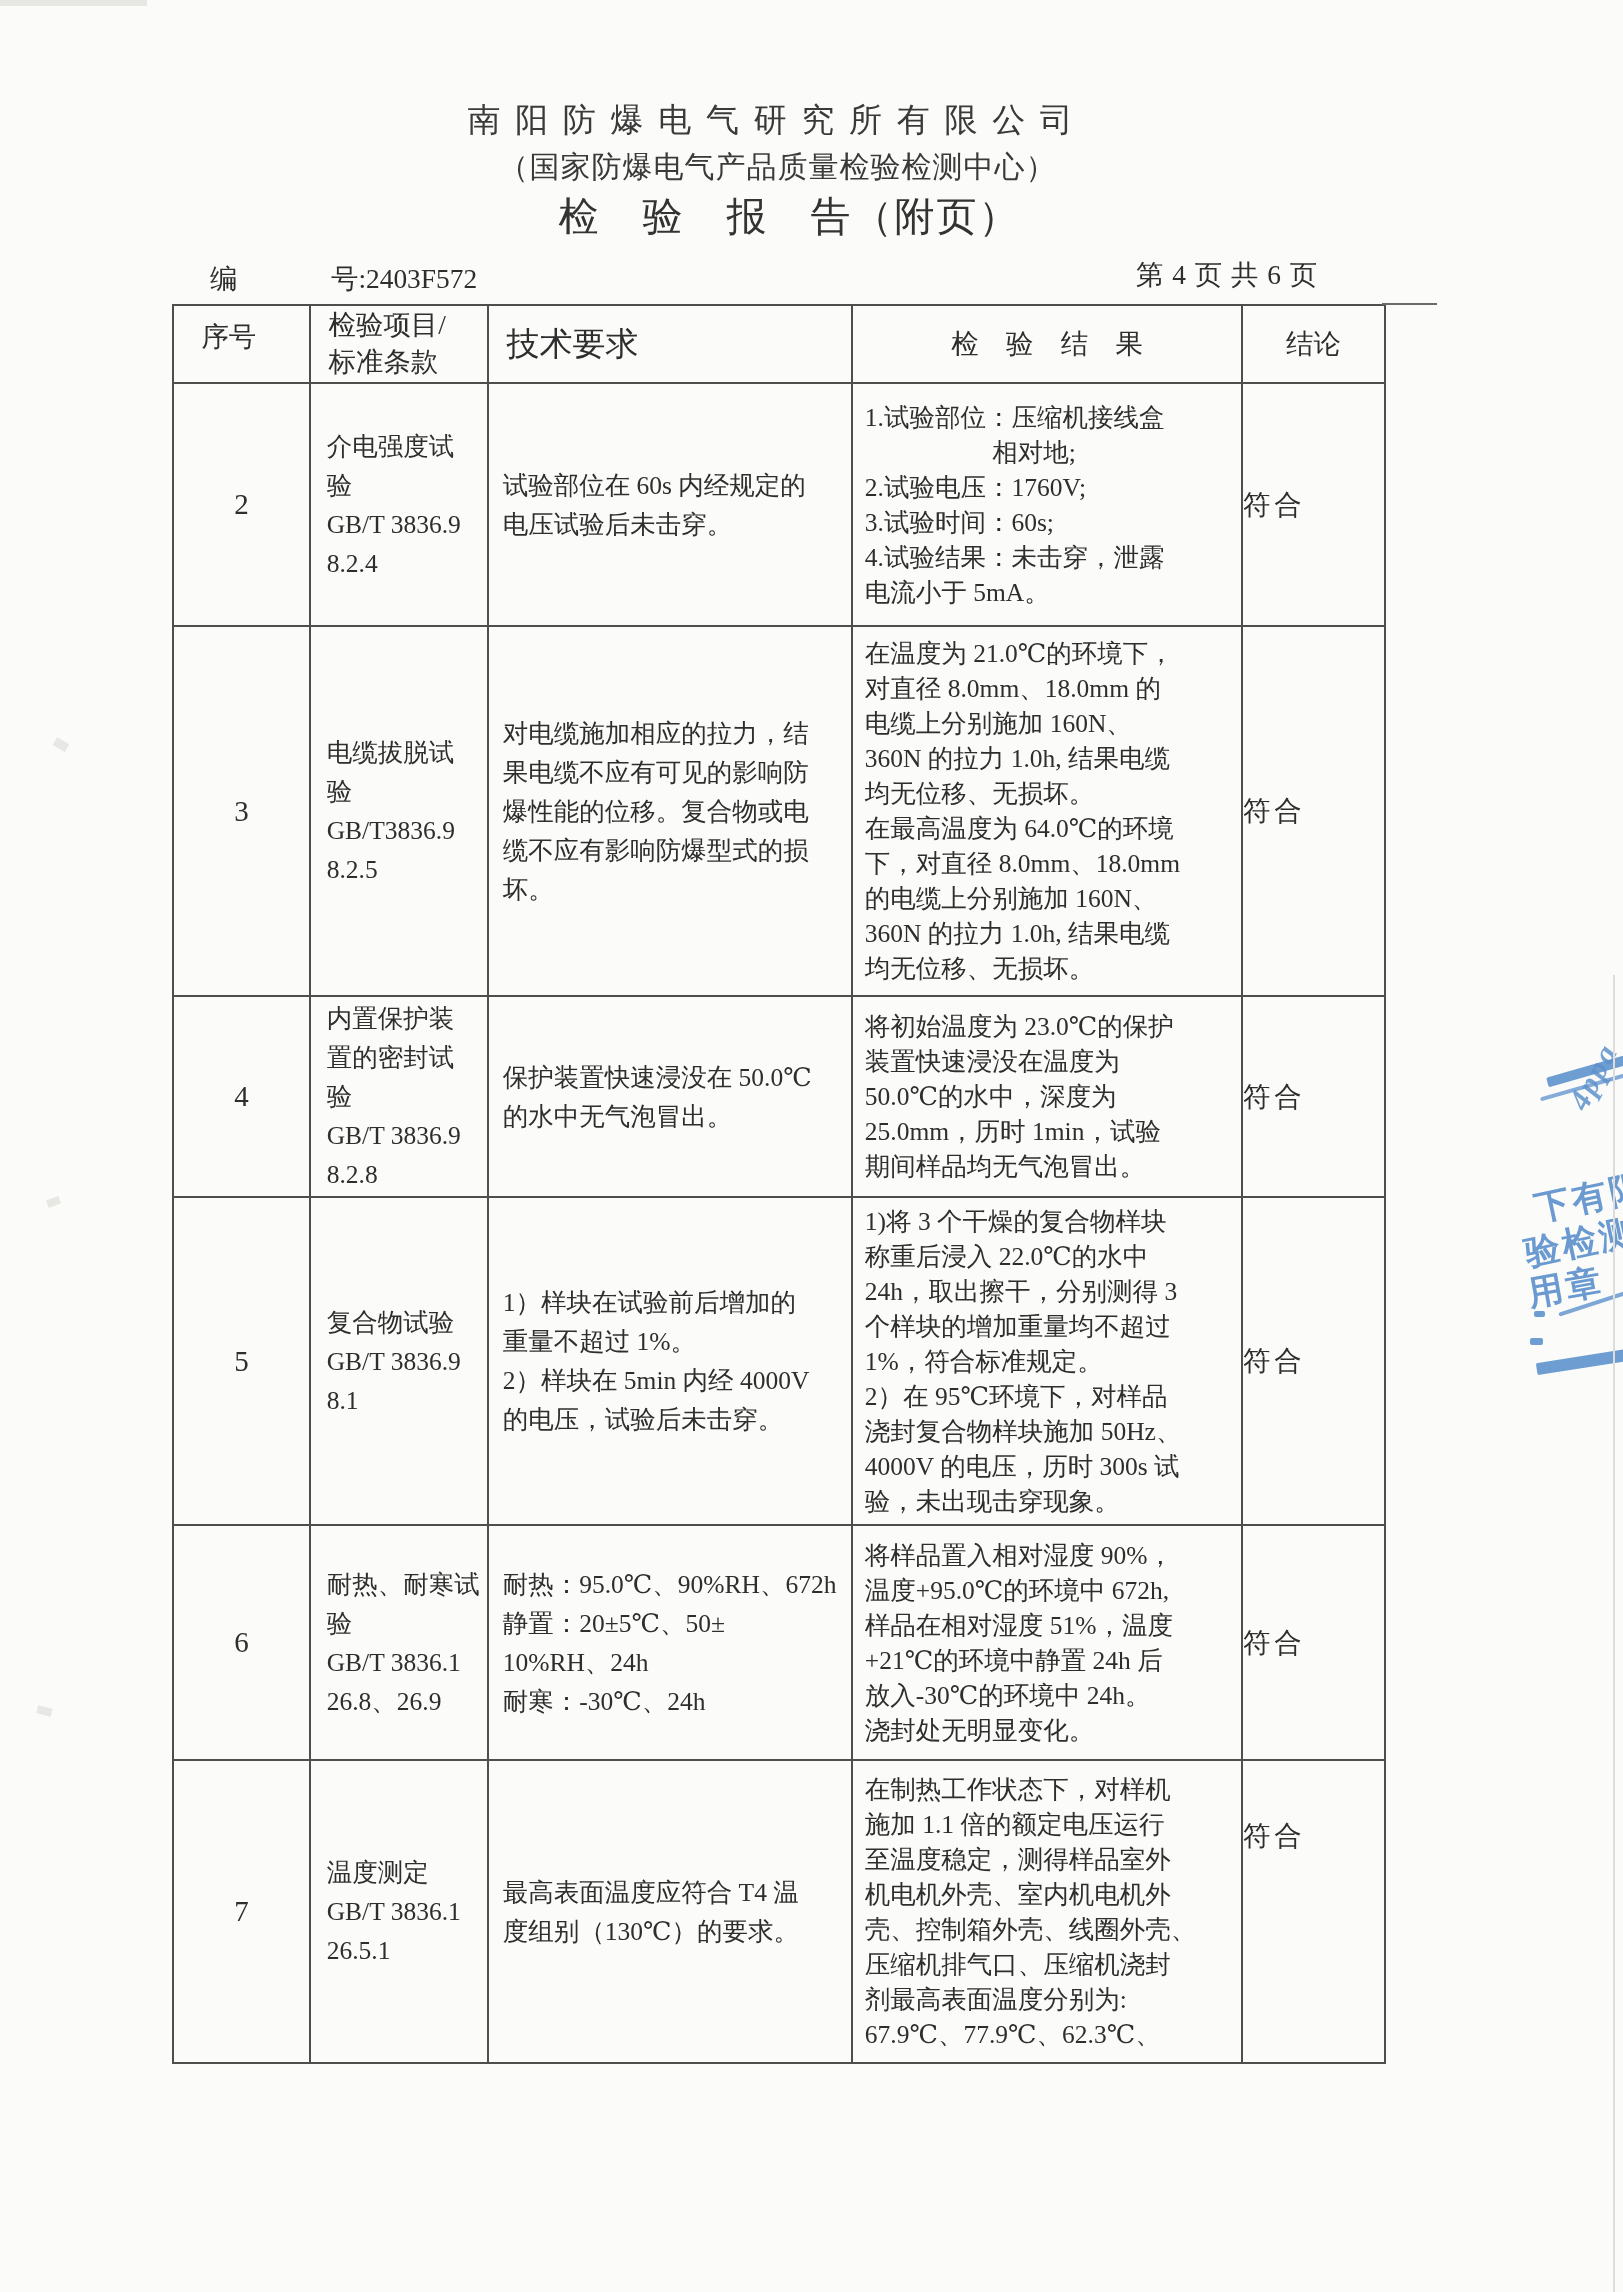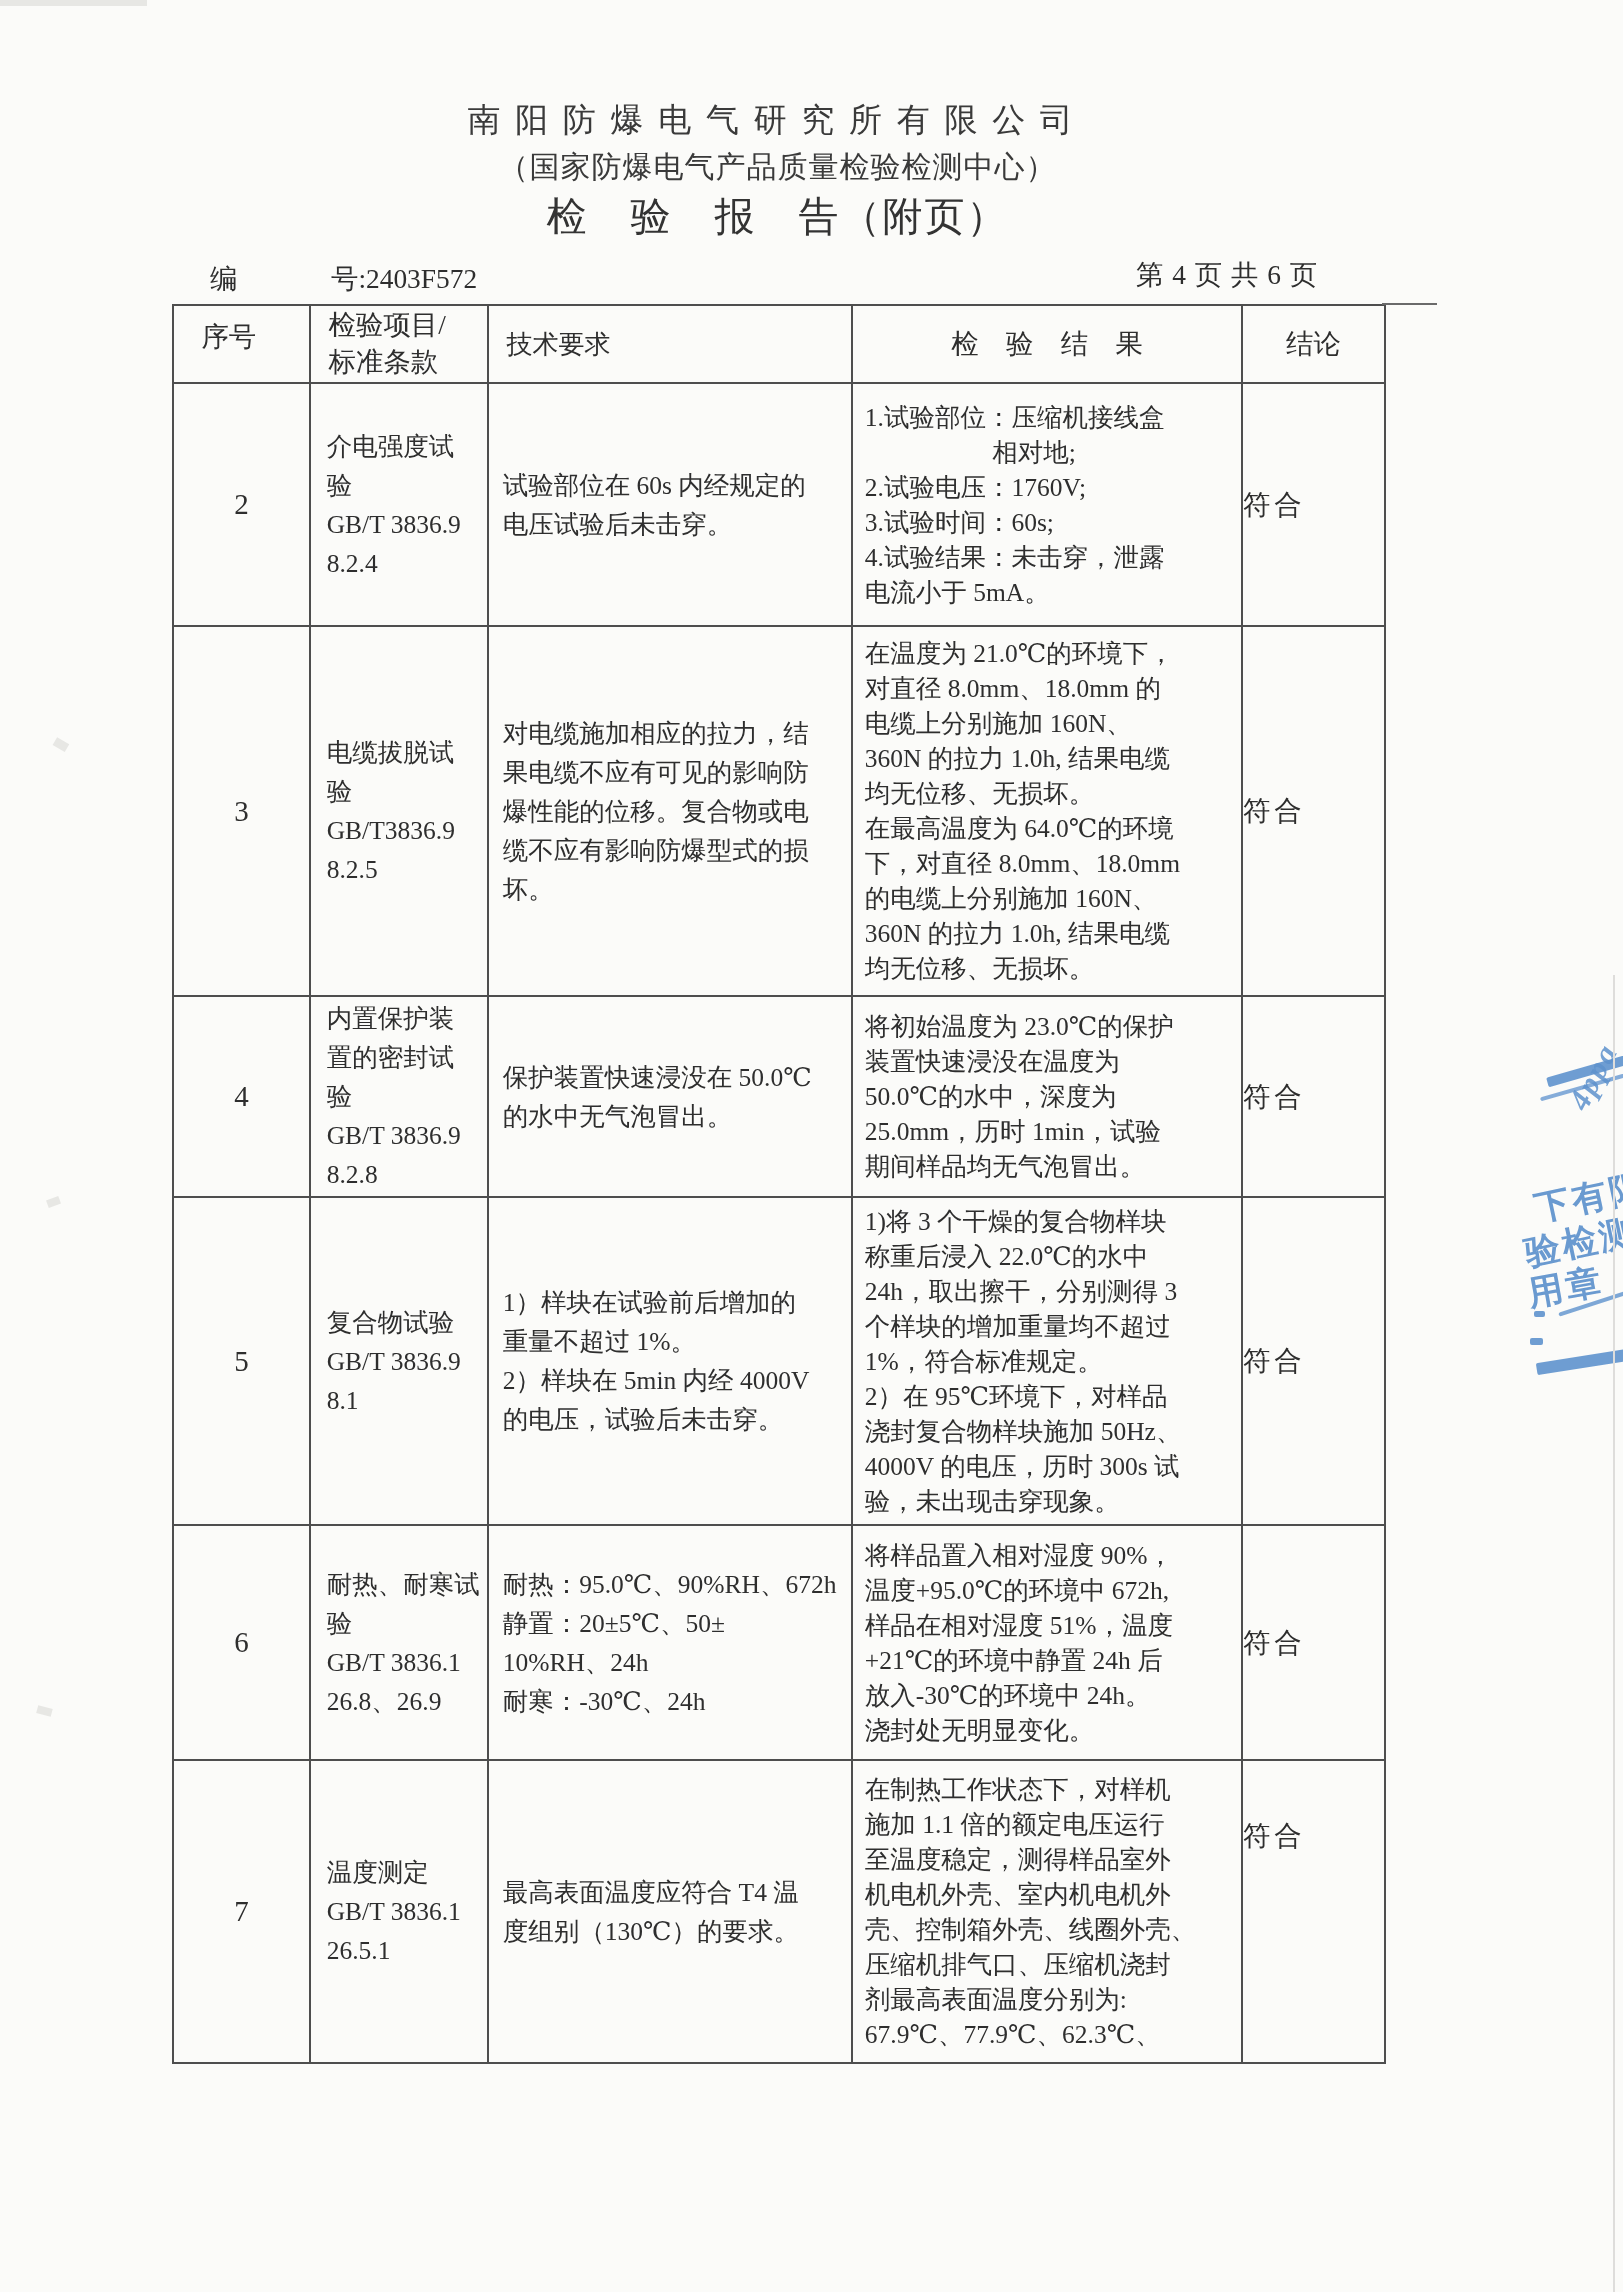--- a/index.html
+++ b/index.html
@@ -16,21 +16,21 @@
   }
   
   .header-wrap {
     position: absolute;
     left: 0; top: 0;
     width: 1555px;
     text-align: center;
   }
   .org-name    { position: absolute; left: 0; top: 98px; width: 100%; font-size: 33px; letter-spacing: 14.7px; color: #3a3a3a; }
   .org-sub     { position: absolute; left: 0; top: 147px; width: 100%; font-size: 30px; letter-spacing: 1px;  color: #3a3a3a; }
-  .report-title{ position: absolute; left: 0; top: 189px; width: 100%; font-size: 40px; letter-spacing: 2px;  color: #333; }
+  .report-title{ position: absolute; left: 12px; top: 189px; width: 100%; font-size: 40px; letter-spacing: 2px;  color: #333; }
   
   .serial-label { position: absolute; left: 210px;  top: 261px; font-size: 27.4px; }
   .serial-value { position: absolute; left: 331px;  top: 261px; font-size: 27.4px; }
   .page-info    { position: absolute; left: 1108px; top: 257px; font-size: 27.4px; letter-spacing: 1px; margin-left: 28px; }
   
   table.report {
     position: absolute;
     left: 172px; top: 304px;
     width: 1212px;
     border-collapse: collapse;
@@ -38,21 +38,21 @@
   }
   table.report td, table.report th {
     border: 2px solid #4e4e4e;
     font-weight: normal;
     vertical-align: middle;
     overflow: hidden;
   }
   .pre { white-space: pre-line; }
   th.h-no     { font-size: 27.4px; text-align: left; padding-left: 27.4px; vertical-align: bottom; padding-bottom: 13.7px; }
   th.h-item   { font-size: 27.4px; text-align: left; padding-left: 17.6px; line-height: 37px; }
-  th.h-tech   { font-size: 26px; text-align: left; padding-left: 17.6px; }
+  th.h-tech   { font-size: 33px; text-align: left; padding-left: 17.6px; }
   th.h-result { font-size: 27.4px; text-align: center; }
   th.h-concl  { font-size: 27.4px; text-align: center; }
   td.c-no     { font-size: 29px; text-align: center; }
   td.c-item   { font-size: 25.5px; line-height: 39px; padding-left: 15.7px; padding-right: 3.9px; text-align: left; }
   td.c-tech   { font-size: 25.5px; line-height: 39px; padding-left: 13.7px; padding-right: 5.9px; text-align: left; }
   td.c-result { font-size: 25.5px; line-height: 35px; padding-left: 11.8px; padding-right: 21px; text-align: left; }
   td.c-concl  { font-size: 27.4px; letter-spacing: 3.9px; }
   tr.r7 td.c-concl { vertical-align: top; padding-top: 57px; }
   
   .stamp {

